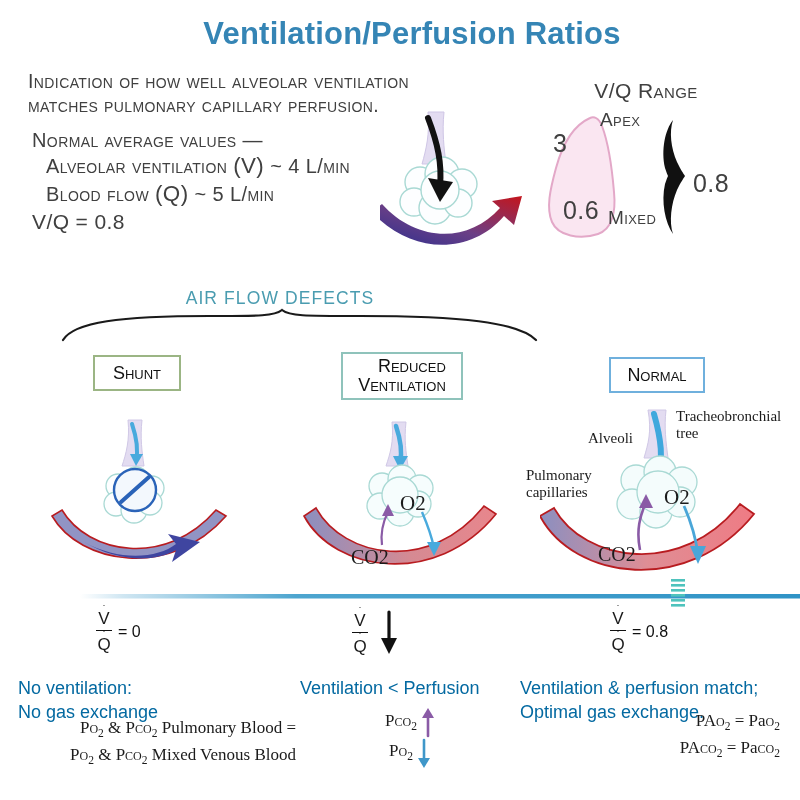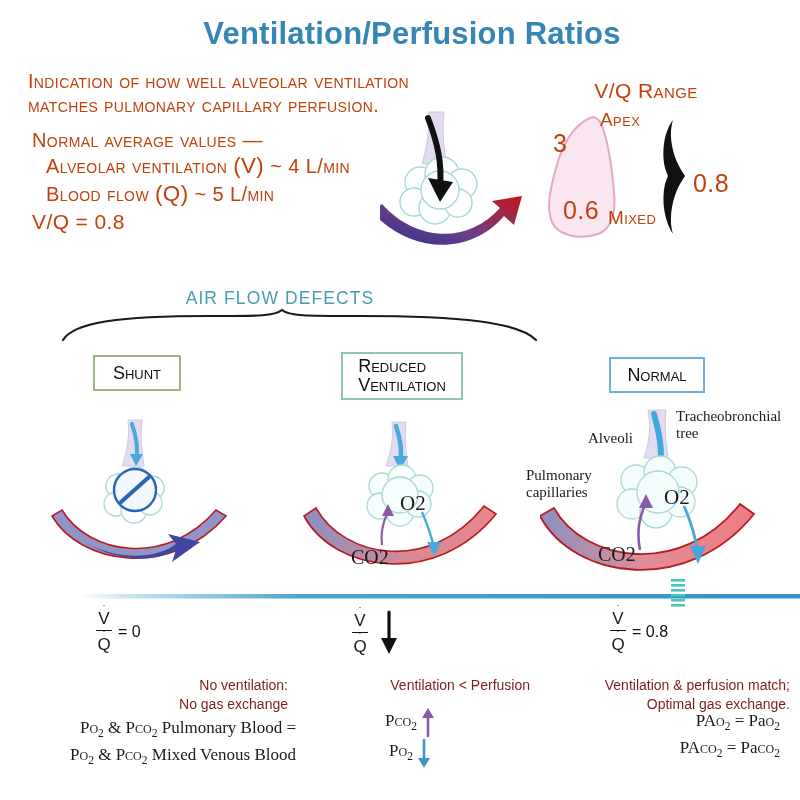--- a/index.html
+++ b/index.html
@@ -10,41 +10,41 @@
   .abs{position:absolute;}
   
   #title{
     left:0;top:16px;width:800px;text-align:center;
     font-size:31px;font-weight:bold;color:#3585b5;letter-spacing:.2px;padding-left:12px;
   }
   
   .hand{
     font-family:"Liberation Sans",sans-serif;
     font-variant:small-caps;font-stretch:condensed;
-    color:#c2410c;letter-spacing:.4px;line-height:1.22;
+    color:#404040;letter-spacing:.4px;line-height:1.22;
   }
   #intro{left:28px;top:70px;width:400px;font-size:19.5px;}
   #normvals{left:32px;top:128px;width:380px;font-size:20px;}
   #normvals .l1{margin-left:0px;}
   #normvals .l2,#normvals .l3{margin-left:14px;}
   #normvals .l4{margin-left:0px;font-variant:normal;font-size:21px;margin-top:2px;}
   .big{font-variant:normal;font-size:1.12em;}
   
   #vq-title{left:546px;top:78px;width:200px;text-align:center;font-size:21px;}
   #apex-lbl{left:600px;top:108px;font-size:19px;}
   #base-lbl{left:608px;top:206px;font-size:19px;}
   #n3{left:553px;top:128px;font-size:25px;font-variant:normal;}
   #n06{left:563px;top:195px;font-size:25px;font-variant:normal;}
   #v08{left:693px;top:168px;font-size:25px;font-variant:normal;}
   
   #afd{left:140px;top:288px;width:280px;text-align:center;
        font-size:17.5px;color:#4a9cb0;letter-spacing:1.1px;font-weight:500;}
   
   .catbox{
-    border:2px solid #888;background:#fff;text-align:left;
+    border:2px solid #888;background:#fff;text-align:right;
     font-variant:small-caps;font-stretch:condensed;font-size:18px;color:#111;
     display:flex;align-items:center;justify-content:center;line-height:1.05;
   }
   #box-shunt{left:93px;top:355px;width:84px;height:32px;border-color:#9bb584;font-size:18px;}
   #box-reduced{left:341px;top:352px;width:118px;height:44px;border-color:#8fc3bb;}
   #box-normal{left:609px;top:357px;width:92px;height:32px;border-color:#6fb0dd;}
   
   .serif{font-family:"Liberation Serif",serif;color:#1b1b1b;}
   #lbl-tracheo{left:676px;top:408px;width:120px;font-size:15px;line-height:1.1;}
   #lbl-alveoli{left:588px;top:430px;font-size:15px;}
@@ -61,21 +61,21 @@
   .frac .dot{position:absolute;left:50%;transform:translateX(-50%);font-size:9px;line-height:4px;}
   .frac .num .dot{top:-7px;}
   .frac .den .dot{top:-7px;}
   .frac .bar{display:block;border-top:1.6px solid #111;width:16px;margin:3px auto 5px auto;}
   .eqrow{display:flex;align-items:center;gap:6px;}
   .eqval{font-size:16px;color:#111;}
   #eq1{left:96px;top:610px;}
   #eq2{left:352px;top:610px;}
   #eq3{left:610px;top:610px;}
   
-  .cap{font-size:14px;color:#7f1d1d;text-align:right;line-height:1.35;}
+  .cap{font-size:18px;color:#0369a1;text-align:left;line-height:1.35;}
   #cap1{left:18px;top:676px;width:270px;}
   #cap2{left:300px;top:676px;width:230px;}
   #cap3{left:520px;top:676px;width:270px;}
   .serifeq{font-family:"Liberation Serif",serif;font-size:17px;line-height:1.45;text-align:right;color:#1b1b1b;}
   #eqs1{left:6px;top:716px;width:290px;}
   #eqs2{left:330px;top:708px;width:160px;text-align:center;}
   #eqs3{left:540px;top:676px;width:240px;margin-top:33px;}
   sub{font-size:.68em;}
   .gasrow{display:flex;align-items:center;justify-content:center;gap:4px;height:30px;}
 </style>

